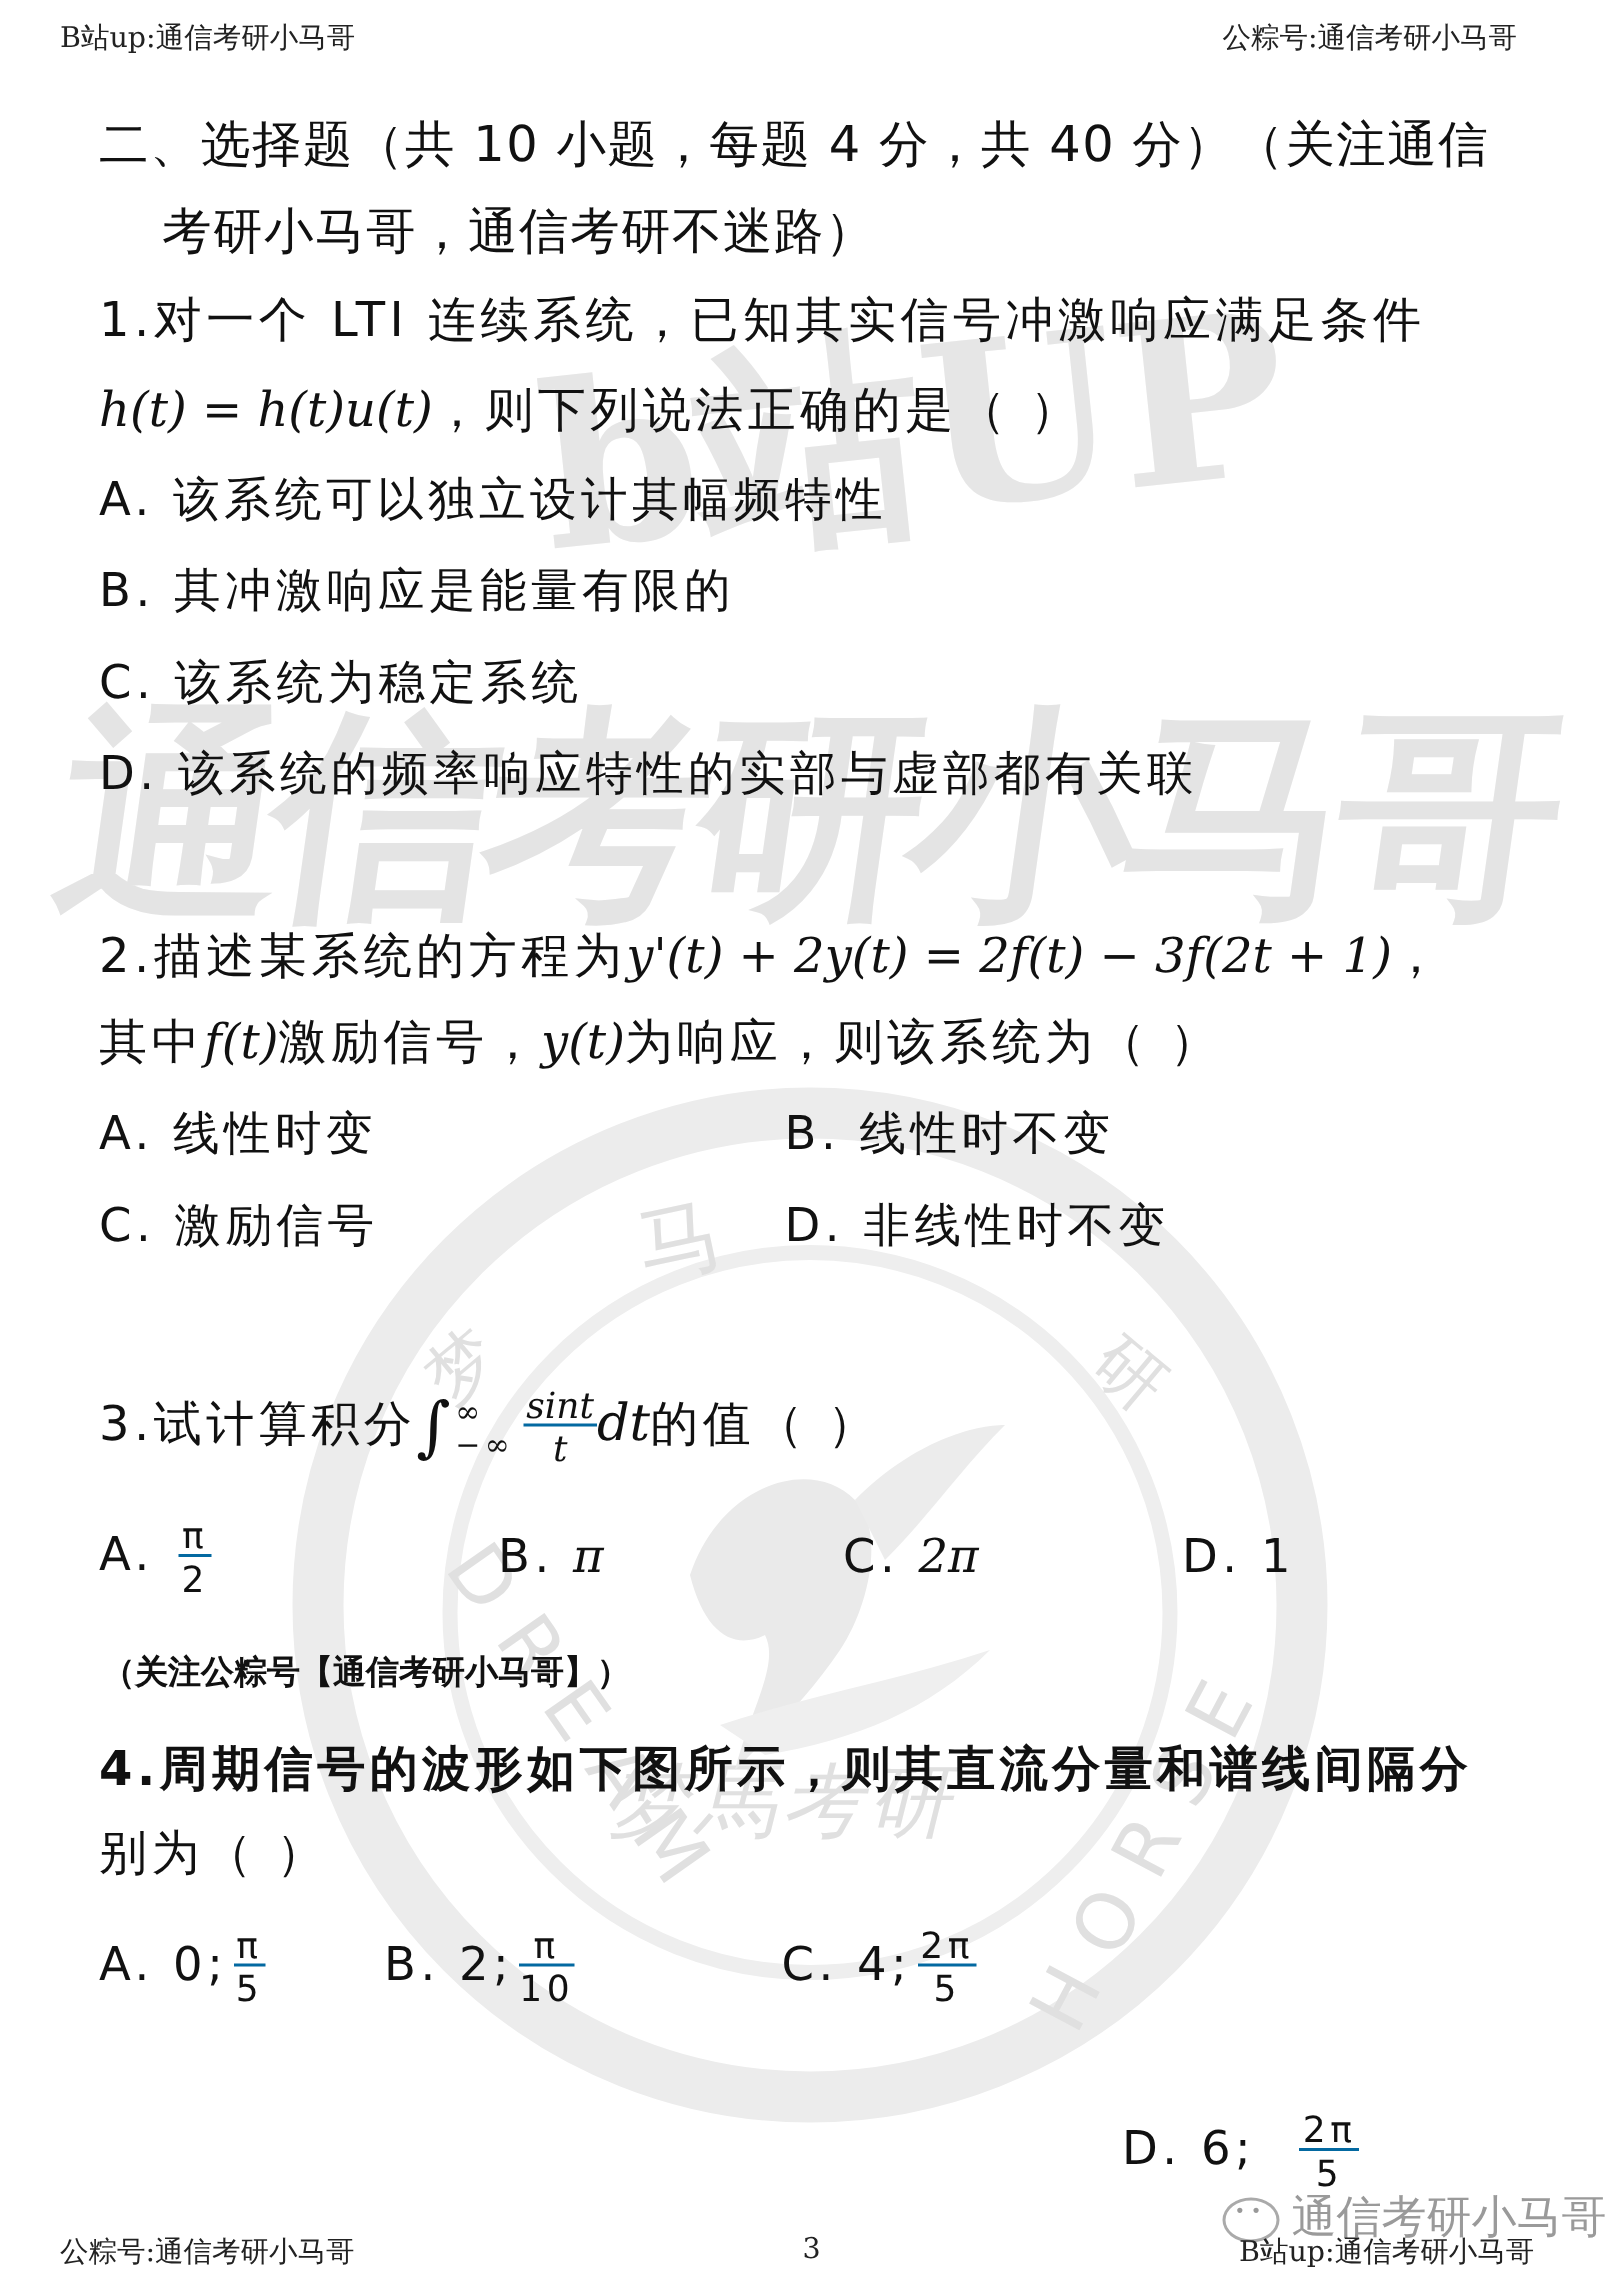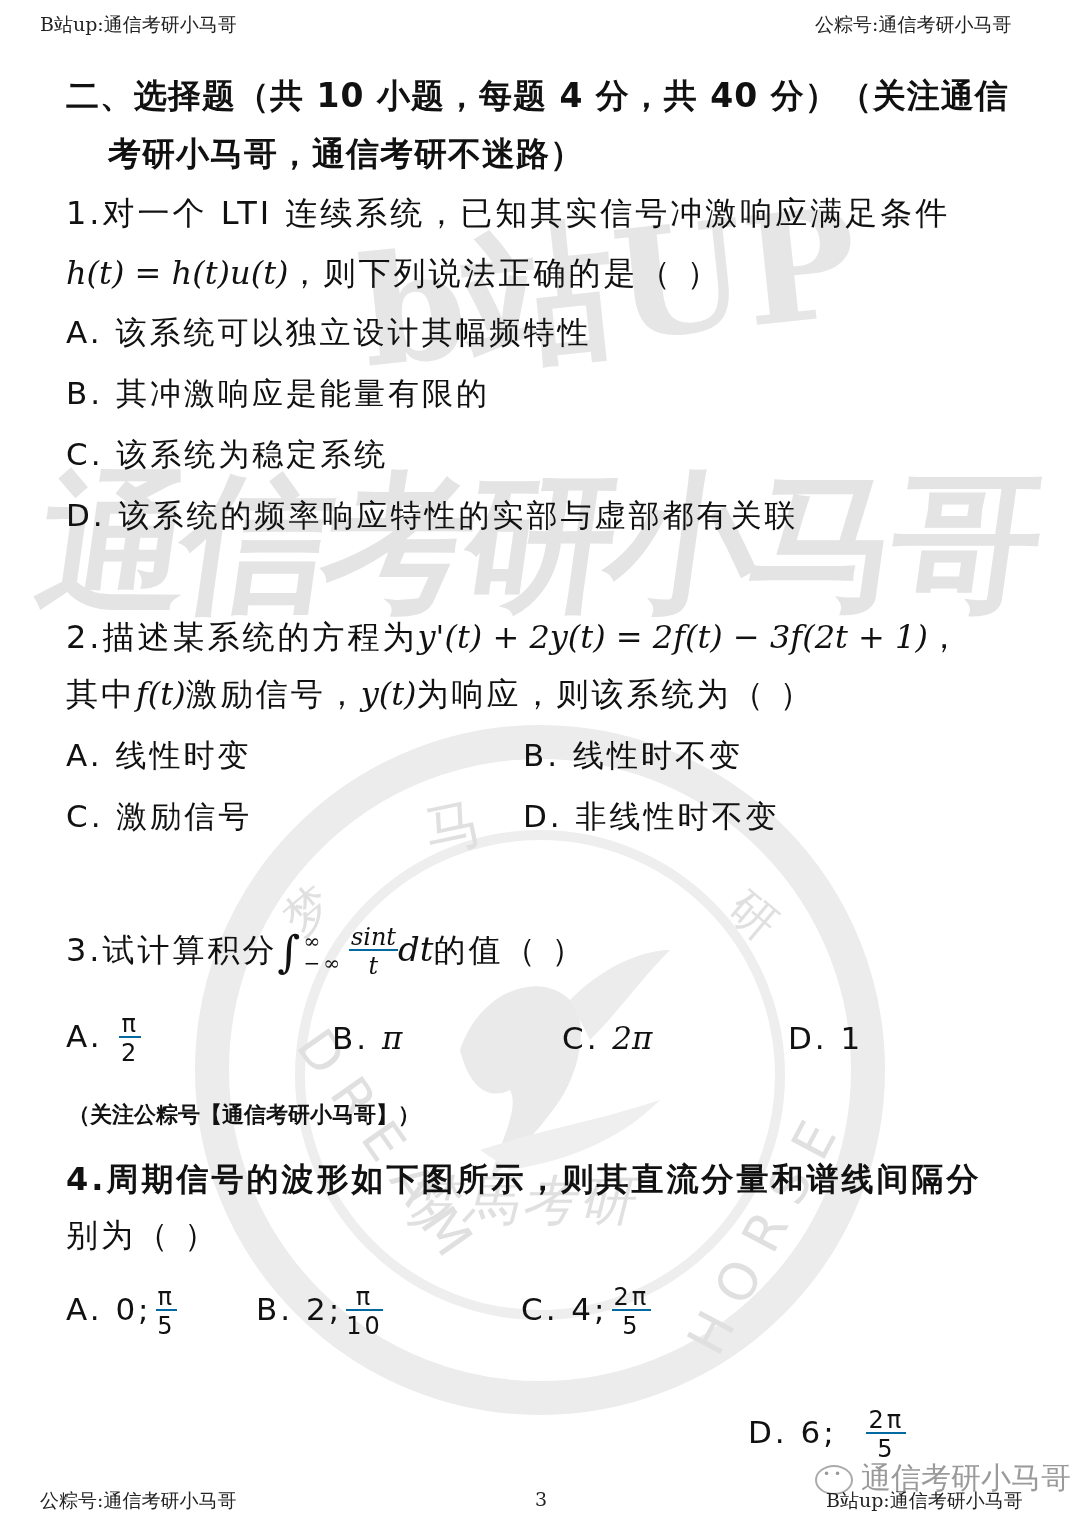--- a/index.html
+++ b/index.html
@@ -21,21 +21,21 @@
   .wm-big { left: 40px; top: 445px; font-size: 150px; font-weight: bold; letter-spacing: -8px; color: #e4e4e4; font-family: "DejaVu Serif", serif; transform: skewX(-8deg); }
   .seal { position: absolute; left: 195px; top: 725px; width: 690px; height: 690px; border-radius: 50%;
           border: 34px solid #ececec; box-sizing: border-box; pointer-events: none; }
   .seal-inner { position: absolute; left: 295px; top: 830px; width: 490px; height: 490px; border-radius: 50%;
                 border: 10px solid #eeeeee; box-sizing: border-box; pointer-events: none; }
   .seal-txt { position: absolute; color: #e0e0e0; font-size: 56px; pointer-events: none; }
   .horse { position: absolute; left: 420px; top: 930px; width: 260px; height: 260px; pointer-events: none; }
 
   .content { position: absolute; left: 0; top: 0; width: 1080px; }
   .line { position: absolute; white-space: nowrap; }
-  .sec-title { font-family: "DejaVu Sans", sans-serif; font-weight: bold; font-size: 33px; letter-spacing: 1px; }
+  .sec-title { font-family: "DejaVu Sans", sans-serif; font-weight: normal; font-size: 33px; letter-spacing: 1px; }
   .q { font-size: 32px; letter-spacing: 3px; }
   .opt { font-size: 31px; letter-spacing: 3px; }
   .math { font-family: "DejaVu Serif", "Liberation Serif", serif; font-style: italic; letter-spacing: 0; }
   .frac { display: inline-block; vertical-align: middle; text-align: center; line-height: 1; margin-left: 4px; }
   .frac .num { display: block; font-size: 24px; padding: 0 2px; border-bottom: 2px solid #0369a1; }
   .frac .den { display: block; font-size: 24px; padding-top: 3px; }
   .note { font-size: 22px; font-weight: bold; }
   .int { font-family: "DejaVu Serif", serif; font-size: 44px; vertical-align: middle; }
   .lims { display: inline-block; vertical-align: middle; font-size: 20px; line-height: 1.1; margin-right: 2px; font-family: "DejaVu Serif", serif; }
   .lims span { display: block; }

